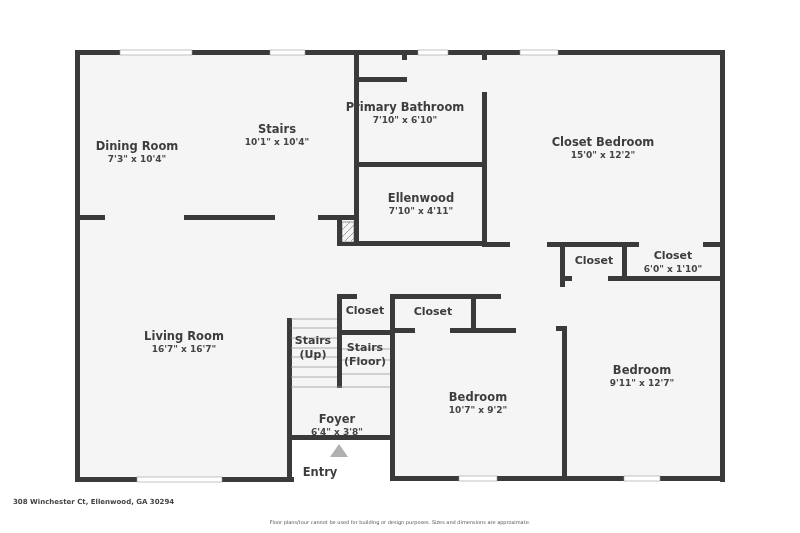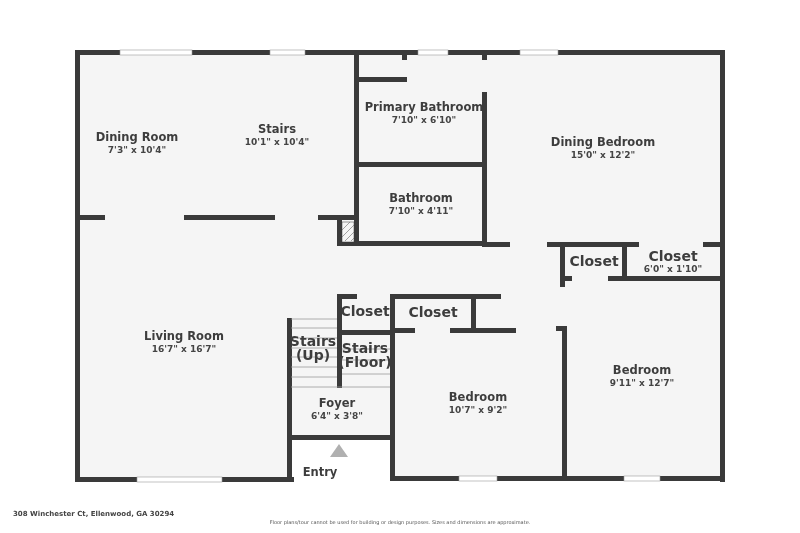--- a/index.html
+++ b/index.html
@@ -5,22 +5,22 @@
   html, body { margin:0; padding:0; background:#ffffff; }
   body { width:800px; height:533px; position:relative; overflow:hidden; font-family:"DejaVu Sans", sans-serif; }
   #plan { position:absolute; left:0; top:0; width:800px; height:533px; }
   .room-fill { fill:#f5f5f5; }
   .wall { fill:#3a3a3a; }
   .win-frame { fill:#ffffff; stroke:#9a9a9a; stroke-width:0.6; }
   .stair-line { stroke:#9a9a9a; stroke-width:0.8; }
   .lbl { position:absolute; text-align:center; color:#3d3d3d; white-space:nowrap; transform:translateX(-50%); }
   .lbl .name { font-weight:bold; font-size:11.5px; line-height:14px; display:block; }
   .lbl .dim { font-weight:bold; font-size:9px; line-height:12px; display:block; color:#444; }
-  .lbl.small .name { font-size:14px; }
-  .footer-addr { position:absolute; left:13px; top:510px; font-size:7px; font-weight:bold; color:#444; }
+  .lbl.small .name { font-size:11px; }
+  .footer-addr { position:absolute; left:13px; top:498px; font-size:7px; font-weight:bold; color:#444; }
   .footer-floor { position:absolute; left:13px; top:516px; font-size:13px; font-weight:bold; color:#444;margin-top:16px; }
   .disclaimer { position:absolute; left:400px; top:519px; transform:translateX(-50%); font-size:5px; color:#555; white-space:nowrap; }
 </style>
 </head>
 <body>
 
 <svg id="plan" viewBox="0 0 800 533" xmlns="http://www.w3.org/2000/svg">
 
   <g>
     <rect class="room-fill" x="78" y="53" width="644" height="425"></rect>
@@ -117,38 +117,38 @@
     <rect class="win-frame" x="418" y="50" width="30" height="5"></rect>
     <rect class="win-frame" x="520" y="50" width="38" height="5"></rect>
     <rect class="win-frame" x="137" y="477" width="85" height="5"></rect>
     <rect class="win-frame" x="459" y="476" width="38" height="5"></rect>
     <rect class="win-frame" x="624" y="476" width="36" height="5"></rect>
   </g>
 
   <polygon points="330,457 339,444 348,457" fill="#b0b0b0"></polygon>
 </svg>
 
-<div class="lbl" style="left:137px; top:130px;">
+<div class="lbl" style="left:137px; top:139px;">
   <span class="name">Dining Room</span>
   <span class="dim">7'3" x 10'4"</span>
 </div>
 <div class="lbl" style="left:277px; top:122px;">
   <span class="name">Stairs</span>
   <span class="dim">10'1" x 10'4"</span>
 </div>
-<div class="lbl" style="left:424px; top:100px;">
+<div class="lbl" style="left:405px; top:100px;">
   <span class="name">Primary Bathroom</span>
   <span class="dim">7'10" x 6'10"</span>
 </div>
 <div class="lbl" style="left:421px; top:191px;">
-  <span class="name">Bathroom</span>
+  <span class="name">Ellenwood</span>
   <span class="dim">7'10" x 4'11"</span>
 </div>
 <div class="lbl" style="left:603px; top:135px;">
-  <span class="name">Dining Bedroom</span>
+  <span class="name">Closet Bedroom</span>
   <span class="dim">15'0" x 12'2"</span>
 </div>
 <div class="lbl small" style="left:594px; top:254px;">
   <span class="name">Closet</span>
 </div>
 <div class="lbl small" style="left:673px; top:249px;">
   <span class="name">Closet</span>
   <span class="dim">6'0" x 1'10"</span>
 </div>
 <div class="lbl" style="left:184px; top:329px;">
@@ -162,21 +162,21 @@
   <span class="name">Closet</span>
 </div>
 <div class="lbl small" style="left:313px; top:334px;">
   <span class="name">Stairs</span>
   <span class="name">(Up)</span>
 </div>
 <div class="lbl small" style="left:365px; top:341px;">
   <span class="name">Stairs</span>
   <span class="name">(Floor)</span>
 </div>
-<div class="lbl" style="left:337px; top:396px;">
+<div class="lbl" style="left:337px; top:412px;">
   <span class="name">Foyer</span>
   <span class="dim">6'4" x 3'8"</span>
 </div>
 <div class="lbl" style="left:478px; top:390px;">
   <span class="name">Bedroom</span>
   <span class="dim">10'7" x 9'2"</span>
 </div>
 <div class="lbl" style="left:642px; top:363px;">
   <span class="name">Bedroom</span>
   <span class="dim">9'11" x 12'7"</span>

